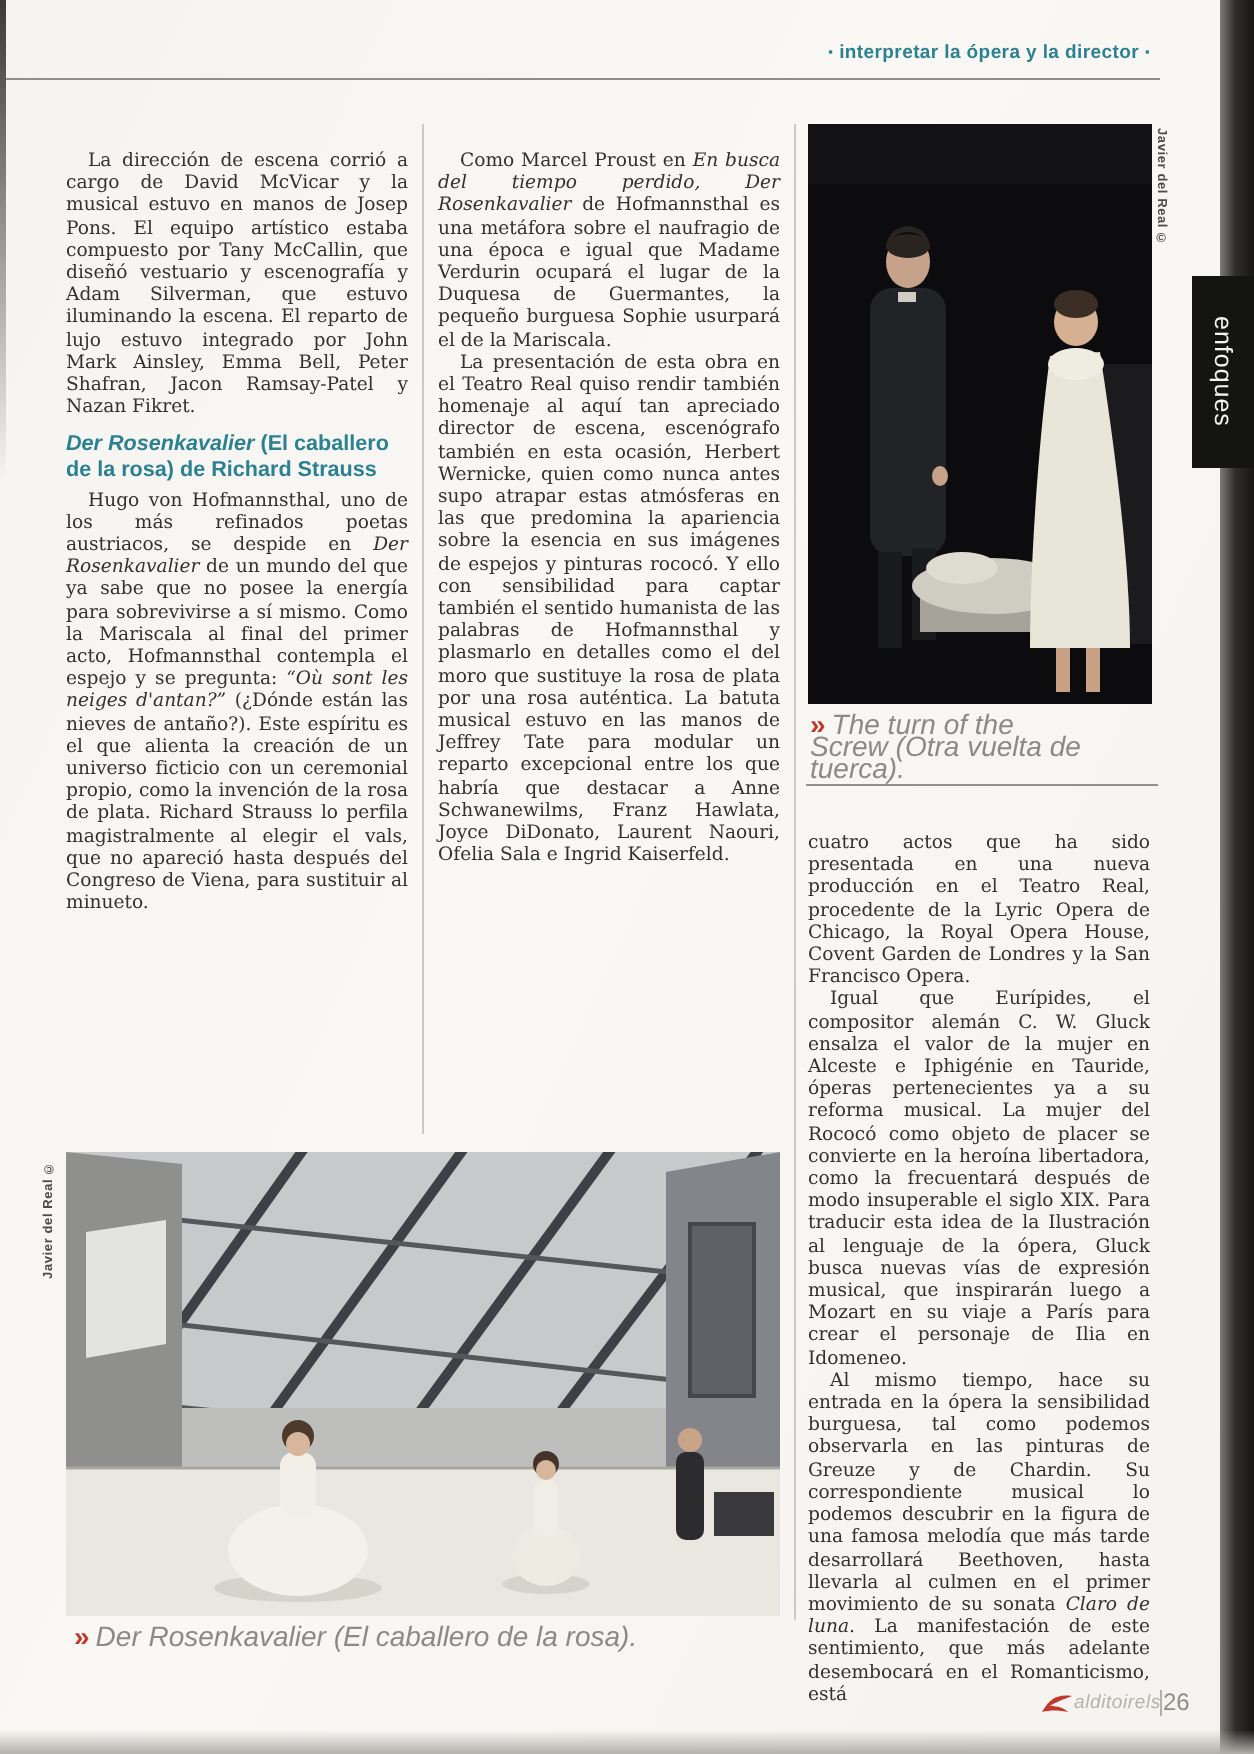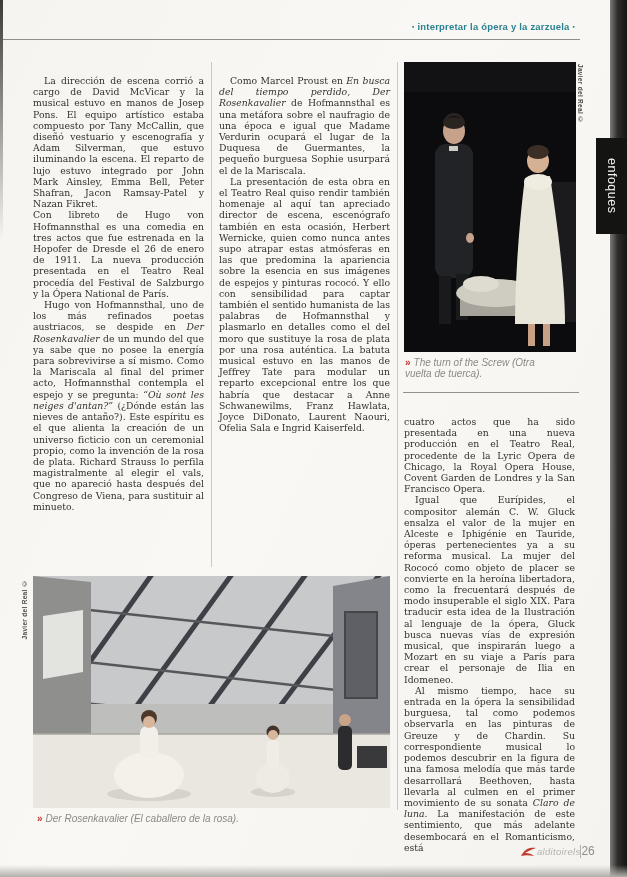--- a/index.html
+++ b/index.html
@@ -47,21 +47,21 @@
   .credit{
     position:absolute;font-family:"Liberation Sans",sans-serif;
     font-size:6.5px;font-weight:bold;color:#4c4b49;letter-spacing:.3px;white-space:nowrap;
   }
   .v-down{writing-mode:vertical-rl;text-orientation:mixed;}
   .v-up{writing-mode:vertical-rl;text-orientation:mixed;transform:rotate(180deg);}
   #credit-screw{left:577px;top:64px;}
   #credit-rosen{left:21px;top:580px;}
   .photo-caption{
     position:absolute;font-family:"Liberation Sans",sans-serif;
-    font-size:10px;line-height:11px;color:#8b8a86;font-style:italic;
+    font-size:14px;line-height:11px;color:#8b8a86;font-style:italic;
   }
   .photo-caption .marker{color:#c13a2e;font-style:normal;font-weight:bold;padding-right:3px;}
   #caption-screw{left:405px;top:357px;width:140px;}
   #caption-rosen{left:37px;top:813px;width:330px;}
   .rule-col3{position:absolute;left:403px;top:392px;width:176px;height:1px;background:#90908d;}
   
   #side-tab{
     position:absolute;left:596px;top:138px;width:31px;height:96px;
     background:#141413;display:flex;align-items:center;justify-content:center;
   }
@@ -82,30 +82,30 @@
 </head>
 <body>
 
 <div id="page">
 
   <div class="edge-left"></div>
   <div class="edge-right"></div>
   <div class="edge-bottom"></div>
 
   <div class="kicker">
-    <span class="sq">▪</span><span>interpretar la ópera y la zarzuela</span><span class="sq">▪</span>
+    <span class="sq">▪</span><span>interpretar la ópera y la director</span><span class="sq">▪</span>
   </div>
   <div class="rule-header"></div>
 
   <div class="col-sep" id="sep1"></div>
   <div class="col-sep" id="sep2"></div>
 
   <div class="col" id="col1">
       <p class="indent">La dirección de escena corrió a cargo de David McVicar y la musical estuvo en manos de Josep Pons. El equipo artístico estaba compuesto por Tany McCallin, que diseñó vestuario y escenografía y Adam Silverman, que estuvo iluminando la escena. El reparto de lujo estuvo integrado por John Mark Ainsley, Emma Bell, Peter Shafran, Jacon Ramsay-Patel y Nazan Fikret.</p>
-      <p>Con libreto de Hugo von Hofmannsthal es una comedia en tres actos que fue estrenada en la Hopofer de Dresde el 26 de enero de 1911. La nueva producción presentada en el Teatro Real procedía del Festival de Salzburgo y la Ópera National de París.</p>
+      <h3><i>Der Rosenkavalier</i> (El caballero de la rosa) de Richard Strauss</h3>
       <p class="indent">Hugo von Hofmannsthal, uno de los más refinados poetas austriacos, se despide en <i>Der Rosenkavalier</i> de un mundo del que ya sabe que no posee la energía para sobrevivirse a sí mismo. Como la Mariscala al final del primer acto, Hofmannsthal contempla el espejo y se pregunta: <i>“Où sont les neiges d'antan?”</i> (¿Dónde están las nieves de antaño?). Este espíritu es el que alienta la creación de un universo ficticio con un ceremonial propio, como la invención de la rosa de plata. Richard Strauss lo perfila magistralmente al elegir el vals, que no apareció hasta después del Congreso de Viena, para sustituir al minueto.</p>
     </div>
   <div class="col" id="col2">
       <p class="indent">Como Marcel Proust en <i>En busca del tiempo perdido, Der Rosenkavalier</i> de Hofmannsthal es una metáfora sobre el naufragio de una época e igual que Madame Verdurin ocupará el lugar de la Duquesa de Guermantes, la pequeño burguesa Sophie usurpará el de la Mariscala.</p>
       <p class="indent">La presentación de esta obra en el Teatro Real quiso rendir también homenaje al aquí tan apreciado director de escena, escenógrafo también en esta ocasión, Herbert Wernicke, quien como nunca antes supo atrapar estas atmósferas en las que predomina la apariencia sobre la esencia en sus imágenes de espejos y pinturas rococó. Y ello con sensibilidad para captar también el sentido humanista de las palabras de Hofmannsthal y plasmarlo en detalles como el del moro que sustituye la rosa de plata por una rosa auténtica. La batuta musical estuvo en las manos de Jeffrey Tate para modular un reparto excepcional entre los que habría que destacar a Anne Schwanewilms, Franz Hawlata, Joyce DiDonato, Laurent Naouri, Ofelia Sala e Ingrid Kaiserfeld.</p>
     </div>
   <div class="col" id="col3">
       <p>cuatro actos que ha sido presentada en una nueva producción en el Teatro Real, procedente de la Lyric Opera de Chicago, la Royal Opera House, Covent Garden de Londres y la San Francisco Opera.</p>
       <p class="indent">Igual que Eurípides, el compositor alemán C. W. Gluck ensalza el valor de la mujer en Alceste e Iphigénie en Tauride, óperas pertenecientes ya a su reforma musical. La mujer del Rococó como objeto de placer se convierte en la heroína libertadora, como la frecuentará después de modo insuperable el siglo XIX. Para traducir esta idea de la Ilustración al lenguaje de la ópera, Gluck busca nuevas vías de expresión musical, que inspirarán luego a Mozart en su viaje a París para crear el personaje de Ilia en Idomeneo.</p>
       <p class="indent">Al mismo tiempo, hace su entrada en la ópera la sensibilidad burguesa, tal como podemos observarla en las pinturas de Greuze y de Chardin. Su correspondiente musical lo podemos descubrir en la figura de una famosa melodía que más tarde desarrollará Beethoven, hasta llevarla al culmen en el primer movimiento de su sonata <i>Claro de luna</i>. La manifestación de este sentimiento, que más adelante desembocará en el Romanticismo, está</p>

